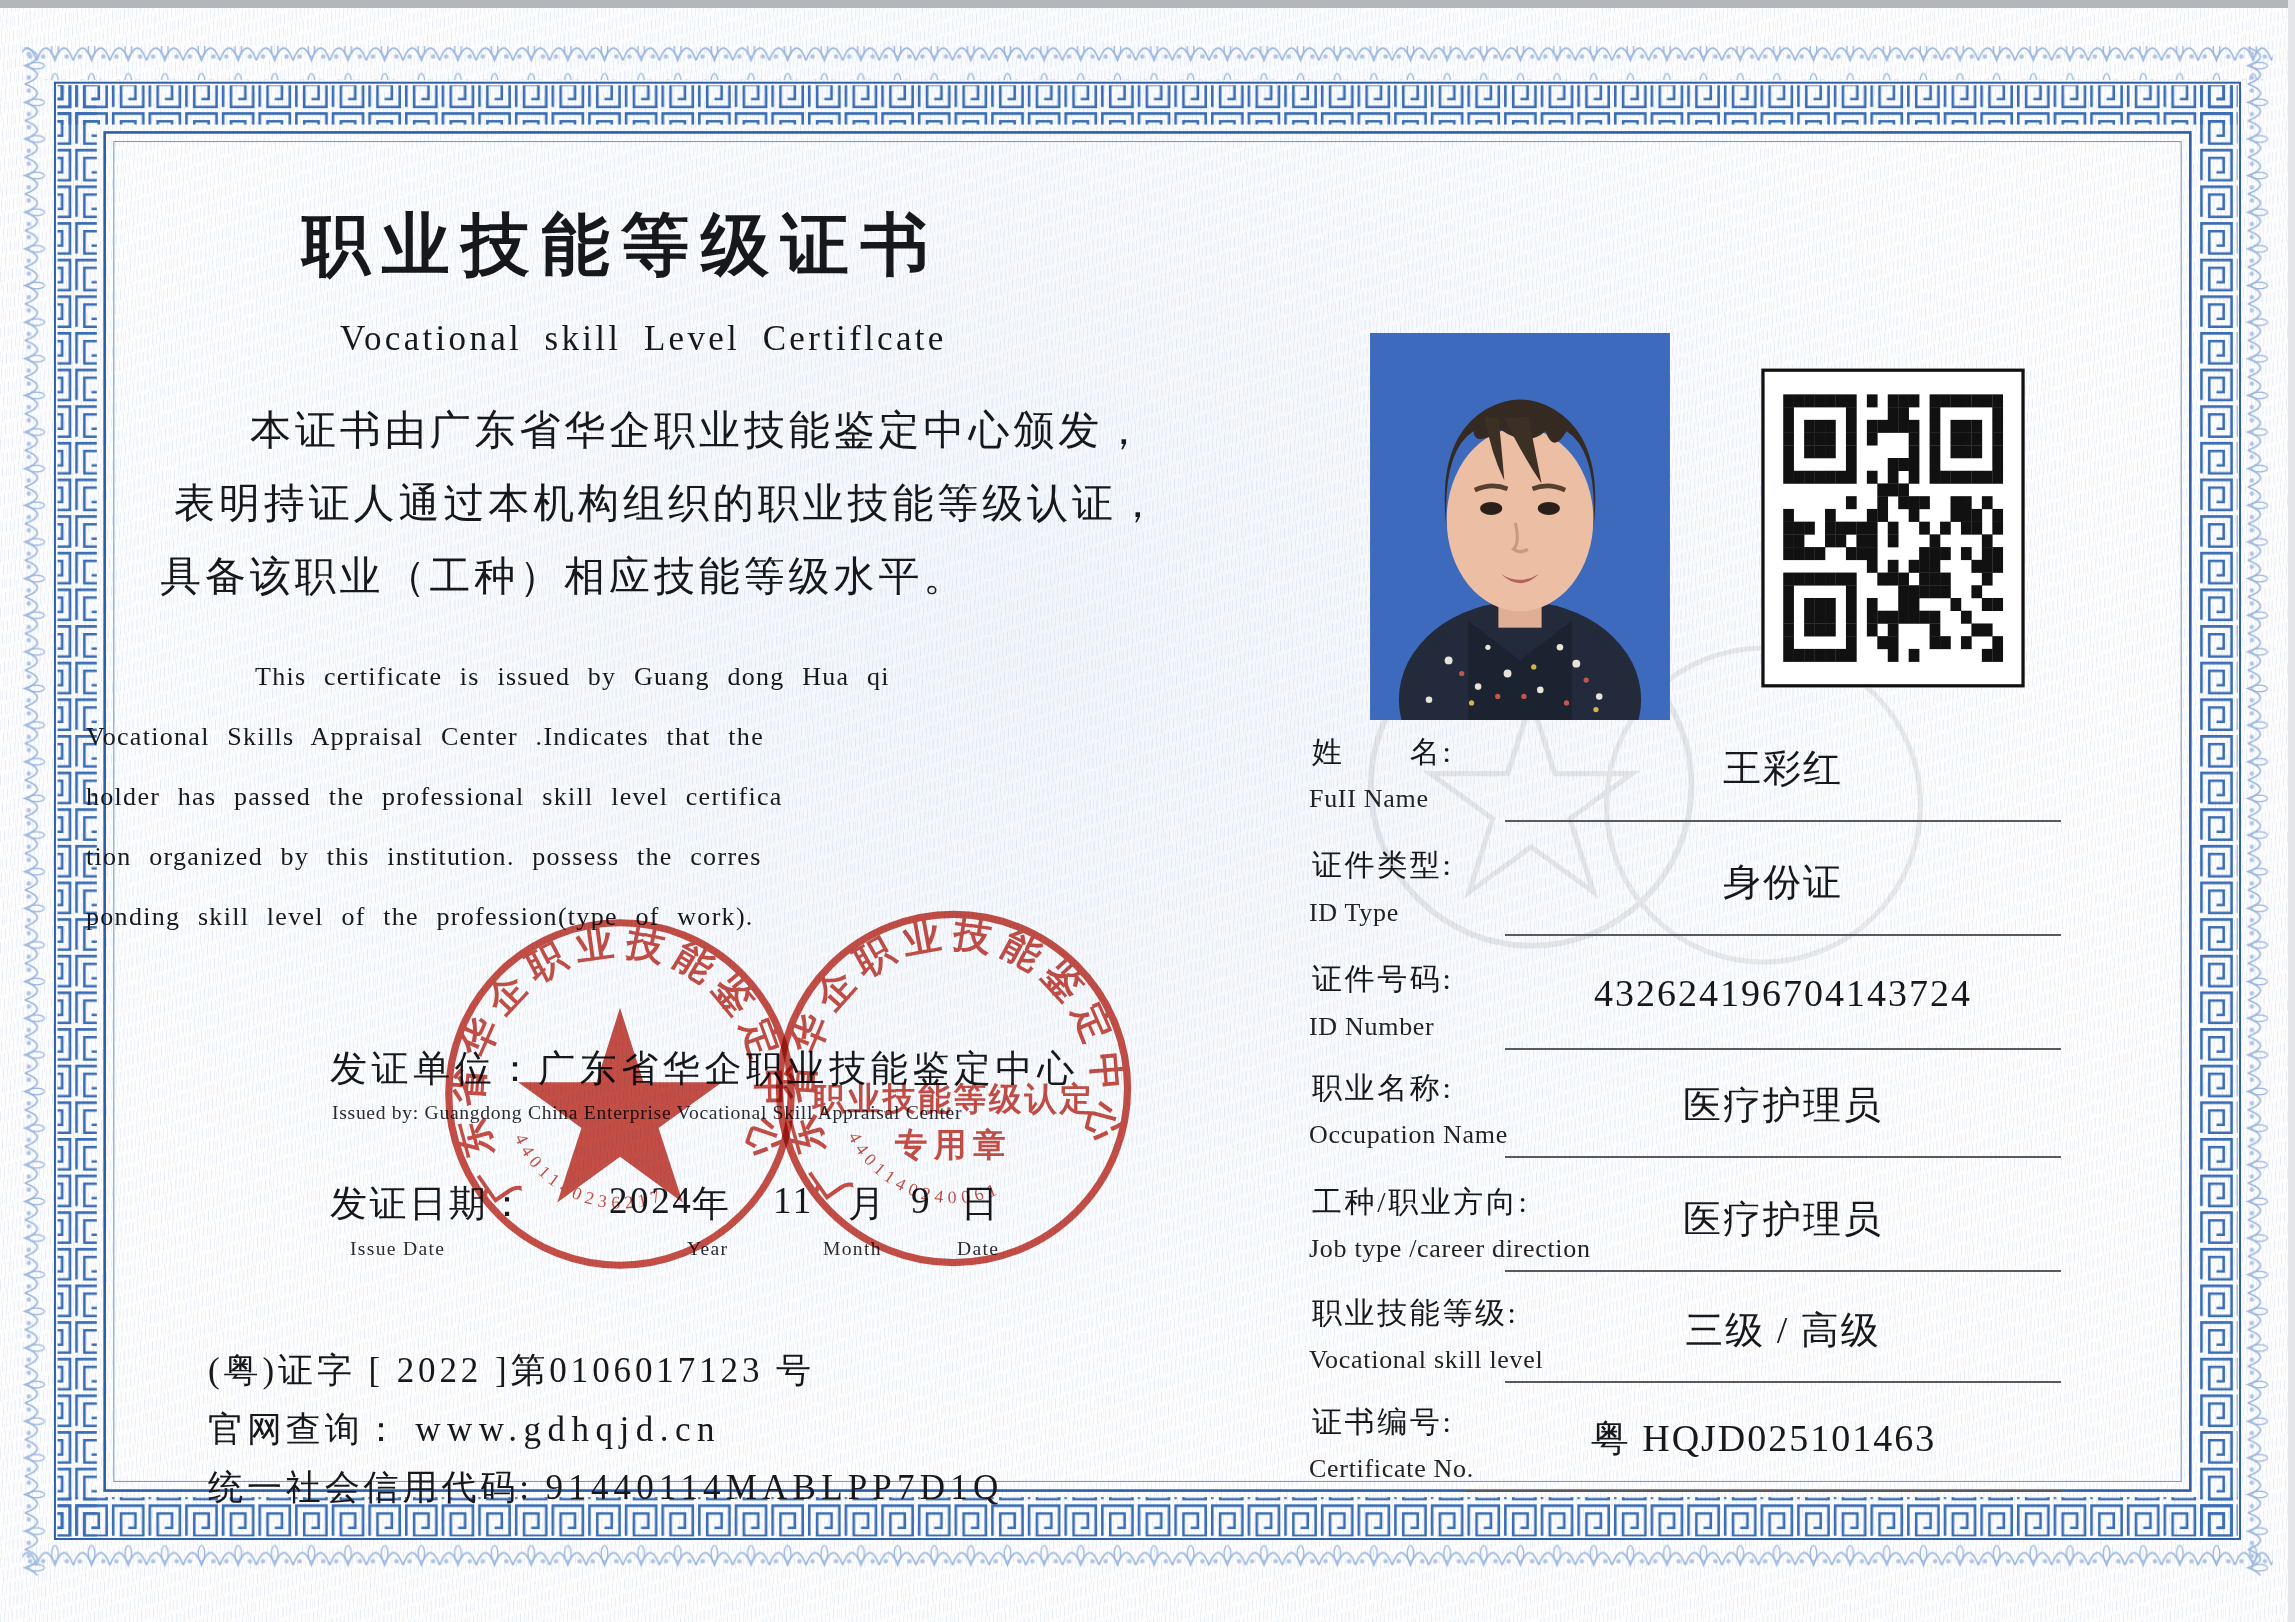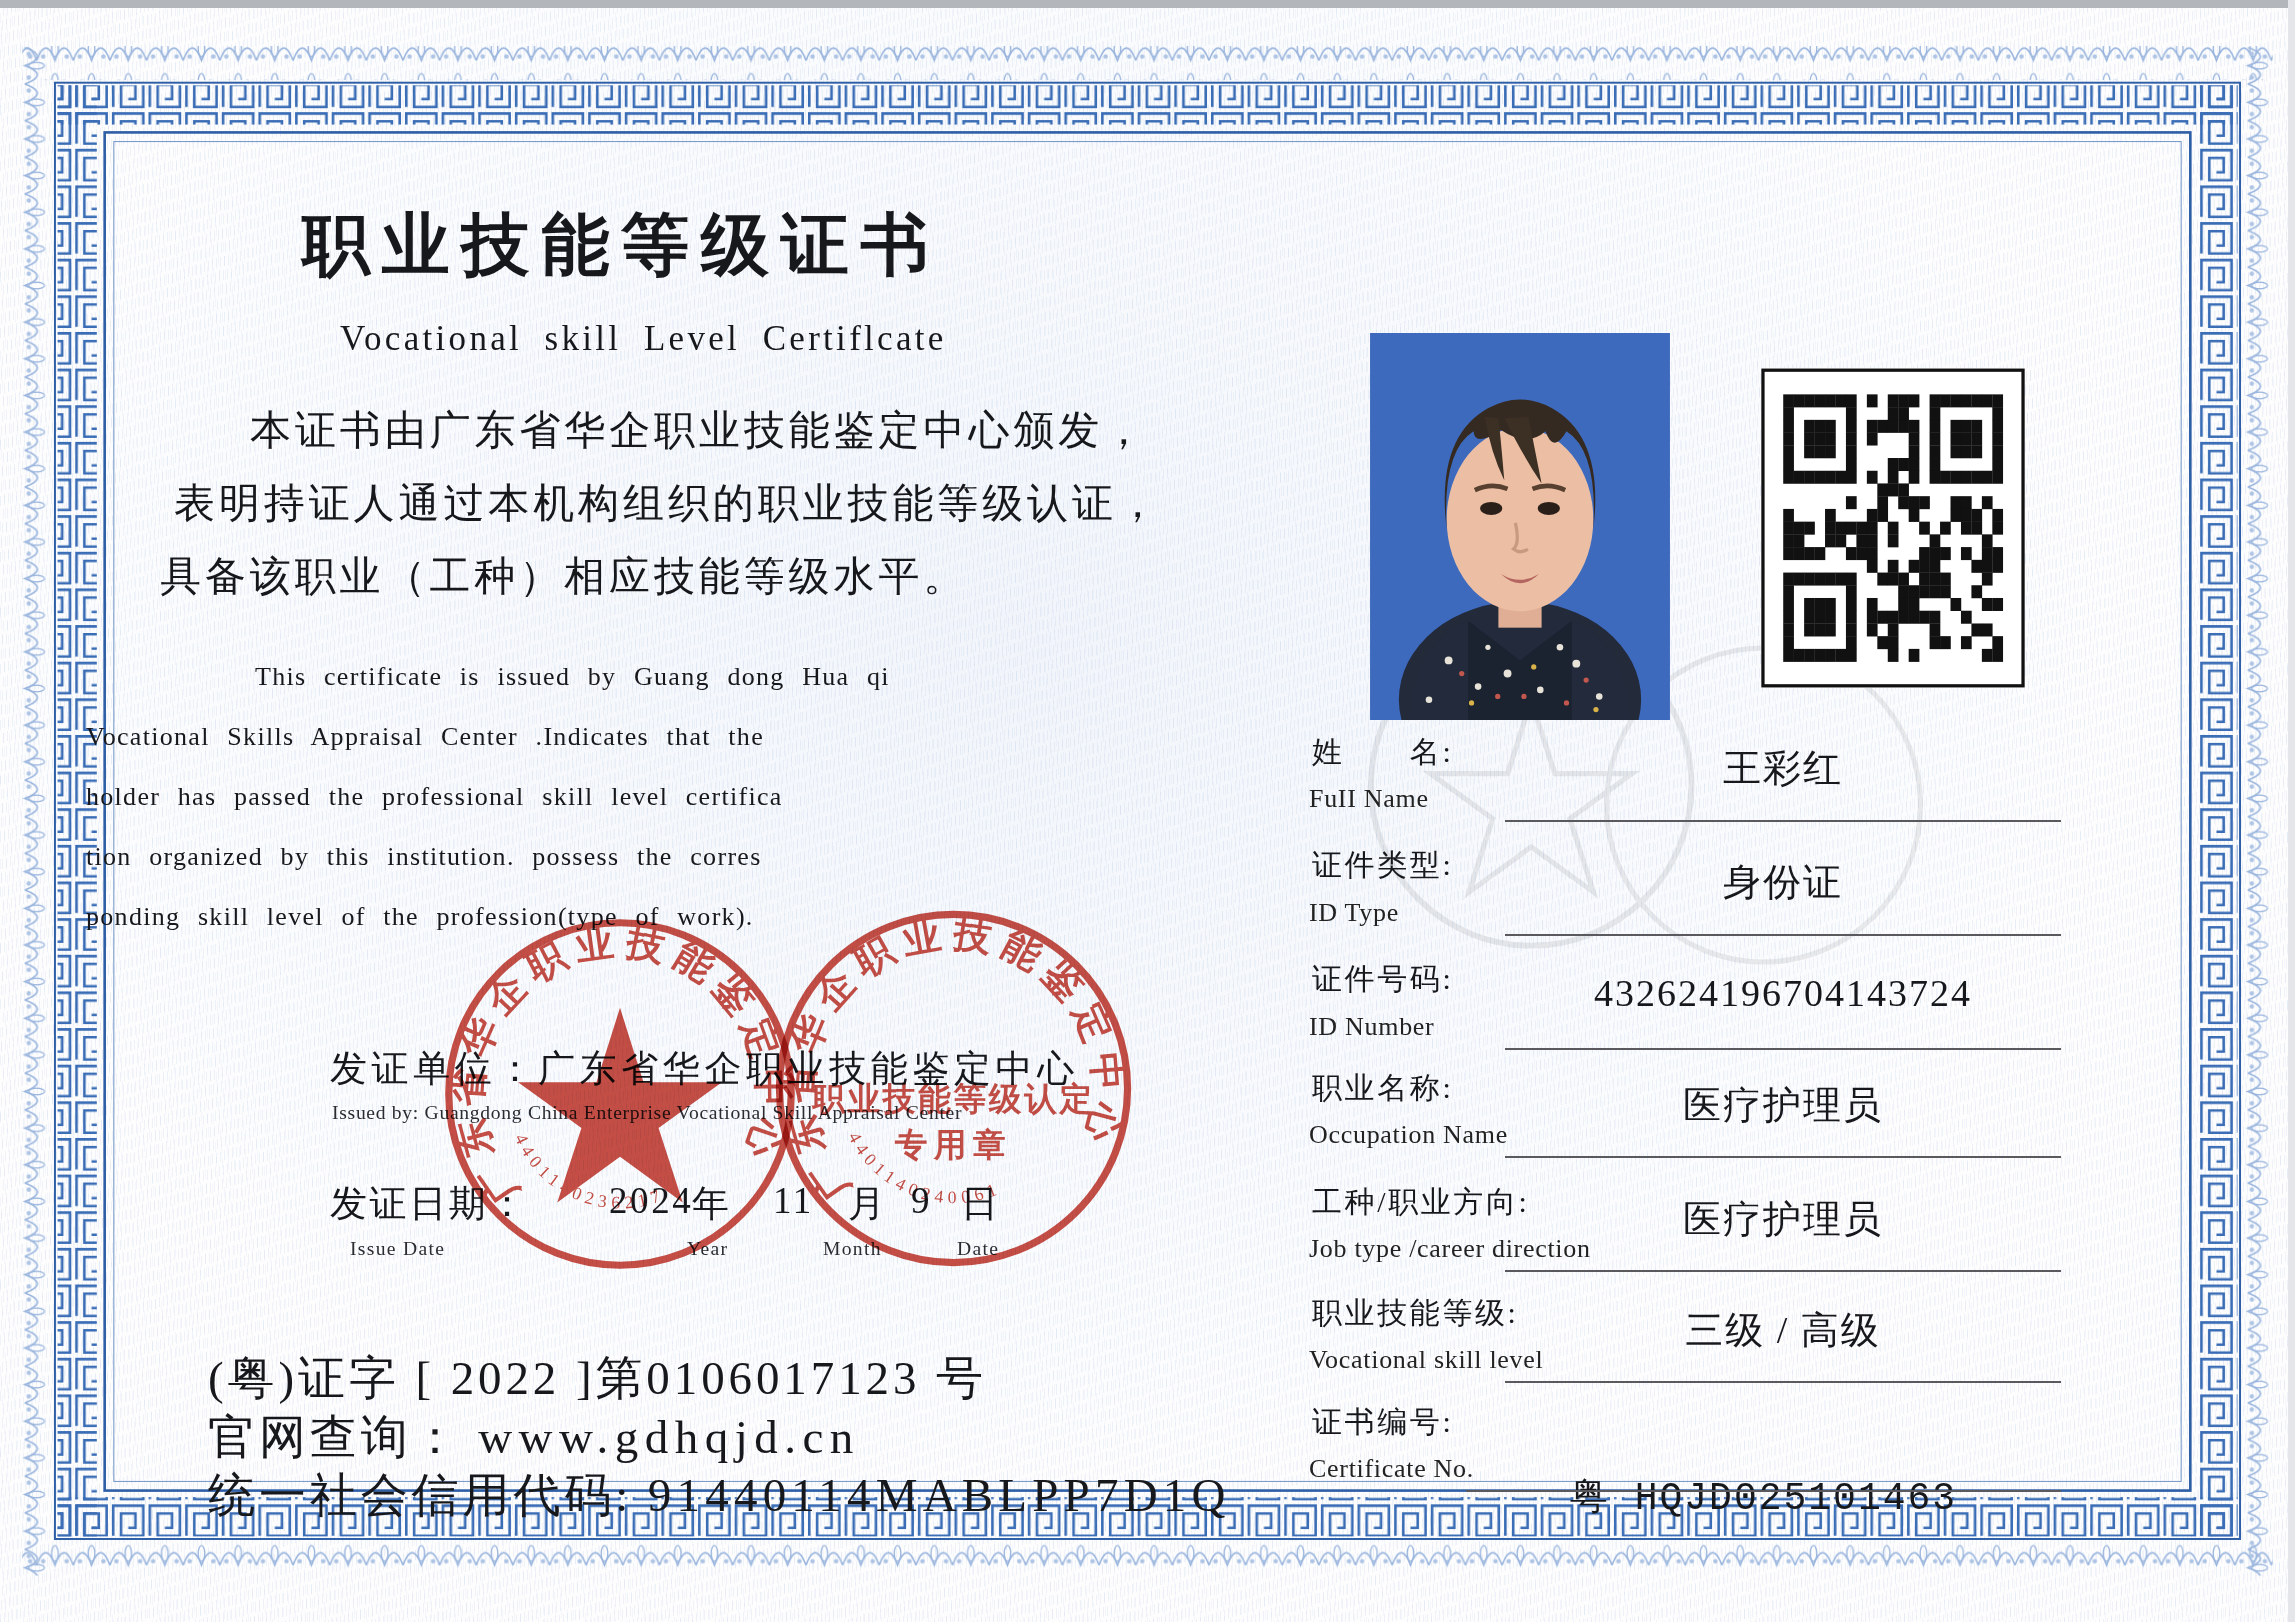--- a/index.html
+++ b/index.html
@@ -16,21 +16,21 @@
   #scan-top{left:0;top:0;width:2295px;height:7.9px;background:#b3b6ba;}
   #scan-right{left:2288px;top:0;width:7.9px;height:1623px;background:#e4e6e9;}
   .cn-title{font-weight:700;letter-spacing:11.8px;font-size:68px;line-height:1;}
   .en-title{font-size:35px;letter-spacing:3.3px;word-spacing:10.5px;}
   .cn-par{font-size:41px;line-height:1;letter-spacing:3.9px;white-space:nowrap;}
   .en-par{font-size:26px;line-height:1;letter-spacing:1.3px;word-spacing:9.8px;white-space:nowrap;}
   .issuer-cn{font-size:37px;letter-spacing:4.6px;white-space:nowrap;}
   .issuer-en{font-size:19.6px;letter-spacing:0.7px;color:#2b2c31;white-space:nowrap;}
   .date-cn{font-size:37px;letter-spacing:2.6px;white-space:nowrap;}
   .date-sub{font-size:19.6px;letter-spacing:1.3px;color:#2b2c31;white-space:nowrap;}
-  .foot-line{font-size:47px;letter-spacing:3.9px;white-space:nowrap;}
+  .foot-line{font-size:35px;letter-spacing:3.9px;white-space:nowrap;}
   .f-label-cn{position:absolute;left:1312px;font-size:30px;letter-spacing:2.6px;white-space:nowrap;}
   .f-label-en{position:absolute;left:1309px;font-size:26px;letter-spacing:0.7px;white-space:nowrap;color:#222;}
   .f-value{position:absolute;left:1505px;width:556px;text-align:center;font-size:38px;letter-spacing:2px;white-space:nowrap;}
   .f-underline{position:absolute;left:1505px;width:556px;height:0;border-bottom:2px solid #5a5a5e;}
   .ghost{opacity:0.16;}
   .stamp{mix-blend-mode:multiply;opacity:0.9;}
 </style>
 </head>
 <body>
 
@@ -422,21 +422,21 @@
       </div>
       <div>
         <div class="f-label-cn" style="top: 1293px;">职业技能等级:</div>
         <div class="f-label-en" style="top: 1345px;">Vocational skill level</div>
         <div class="f-value" style="top: 1305px;">三级 / 高级</div>
         <div class="f-underline" style="top: 1381px;"></div>
       </div>
       <div>
         <div class="f-label-cn" style="top: 1402px;">证书编号:</div>
         <div class="f-label-en" style="top: 1454px;">Certificate No.</div>
-        <div class="f-value" style="top: 1471px; left: 1466px; width: 595px; font-family: Liberation Mono, monospace;">粤 HQJD025101463</div>
+        <div class="f-value" style="top: 1413px; left: 1466px; width: 595px;">粤 HQJD025101463</div>
         <div class="f-underline" style="top: 1490px; left: 1466px; width: 595px;"></div>
       </div>
     </div>
 
   <svg class="abs stamp" style="left:437px;top:911px;" width="366" height="366" viewBox="0 0 560 560">
     <defs>
       <path id="ringL" d="M 130,430 A 212,212 0 1 1 430,430"></path>
       <path id="numL" d="M 110,318 A 174,174 0 0 0 450,318"></path>
     </defs>
     <circle cx="280" cy="280" r="262" fill="none" stroke="#c23b31" stroke-width="11"></circle>

